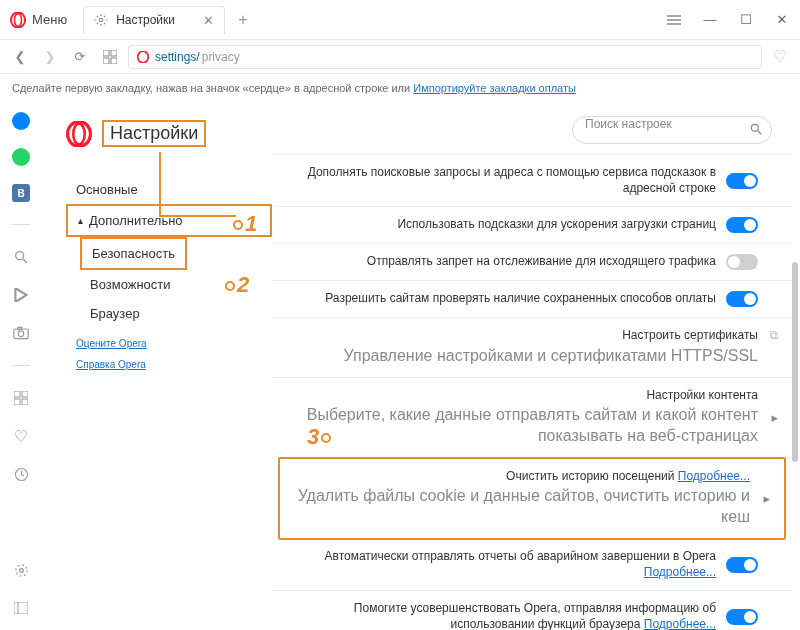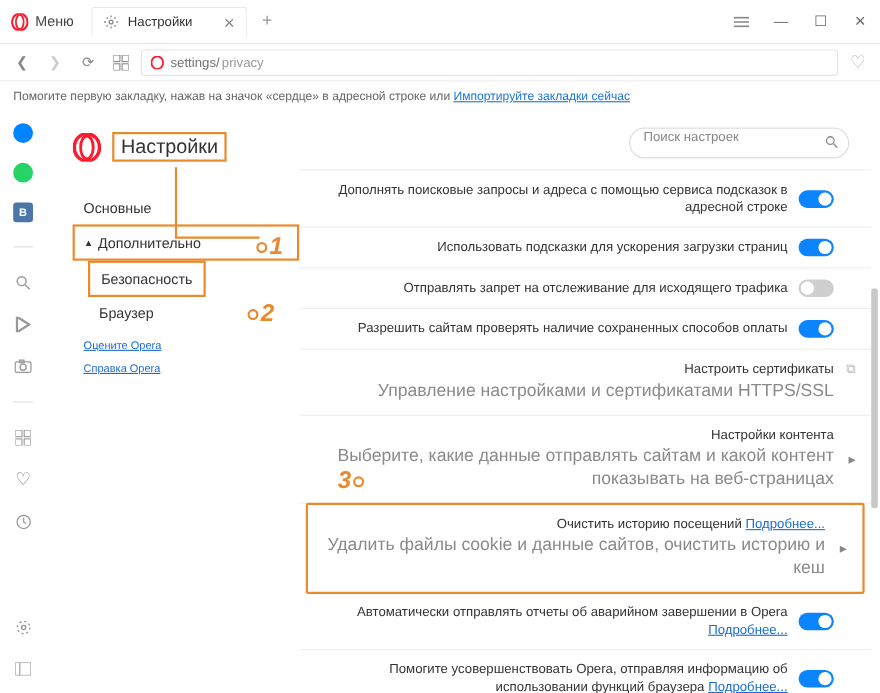--- a/index.html
+++ b/index.html
@@ -14,21 +14,21 @@
   .tab .close { color: #888; font-size: 13px; margin-left: 20px; }
   .newtab { width: 24px; text-align: center; color: #999; font-size: 16px; margin-left: 6px; }
   .win-controls { margin-left: auto; display: flex; gap: 0; }
   .win-controls div { width: 36px; height: 40px; display: flex; align-items: center; justify-content: center; color: #666; font-size: 13px; }
   .win-hamburger { width: 36px; display:flex; align-items:center; justify-content:center; color:#888; }
 
   
   .navbar { height: 34px; display: flex; align-items: center; gap: 6px; padding: 0 8px; border-bottom: 1px solid #eee; }
   .nav-icon { width: 24px; height: 24px; display: flex; align-items: center; justify-content: center; color: #888; font-size: 13px; border-radius: 3px; }
   .addr { flex: 1; display: flex; align-items: center; gap: 6px; height: 24px; border: 1px solid #e4e4e4; border-radius: 3px; padding: 0 8px; font-size: 12px; color: #999; }
-  .addr .head { color: #737373; }
+  .addr .head { color: #0369a1; }
   .heart { width: 24px; color: #bbb; display:flex; align-items:center; justify-content:center; }
 
   
   .hintline { font-size: 11px; color: #666; padding: 8px 12px; }
   .hintline a { color: #1a73d9; text-decoration: underline; }
 
   
   .body { display: flex; height: calc(100% - 40px - 34px - 30px); }
   .iconbar { width: 42px; border-right: none; display: flex; flex-direction: column; align-items: center; gap: 18px; padding-top: 10px; color: #888; }
   .iconbar .ico { width: 20px; height: 20px; display:flex; align-items:center; justify-content:center; }
@@ -123,21 +123,21 @@
     <svg width="12" height="12" viewBox="0 0 100 100">
         <ellipse cx="50" cy="50" rx="44" ry="48" fill="none" stroke="#ff1b2d" stroke-width="14"></ellipse>
       </svg>
     <span class="head">settings/</span>
       <span style="margin-left:-4px">privacy</span>
   </div>
   <div class="heart">♡</div>
 </div>
 
 <div class="hintline">
-  <span>Помогите первую закладку, нажав на значок «сердце» в адресной строке или </span><a href="#">Импортируйте закладки сейчас</a>
+  <span>Сделайте первую закладку, нажав на значок «сердце» в адресной строке или </span><a href="#">Импортируйте закладки оплаты</a>
 </div>
 
 <div class="body">
 
   <div class="iconbar">
     <div class="ico fb"></div>
     <div class="ico wa"></div>
     <div class="ico vk">B</div>
     <div class="sep"></div>
     <div class="ico">
@@ -198,20 +198,21 @@
           </svg>
         <span class="sb-title">Настройки</span>
       </div>
       <div class="sb-item">Основные</div>
       <div class="sb-item adv">
         <span style="font-size:10px">▴</span>
         <span>Дополнительно</span>
       </div>
       <div class="sb-sub">
         <div class="sb-item sec">Безопасность</div>
+        <div class="sb-item">Возможности</div>
         <div class="sb-item">Браузер</div>
       </div>
       <a class="sb-link" href="#">Оцените Opera</a>
       <a class="sb-link" href="#">Справка Opera</a>
     </div>
 
     <div class="main">
       <div class="searchwrap">
         <div class="search">
           <span>Поиск настроек</span>

